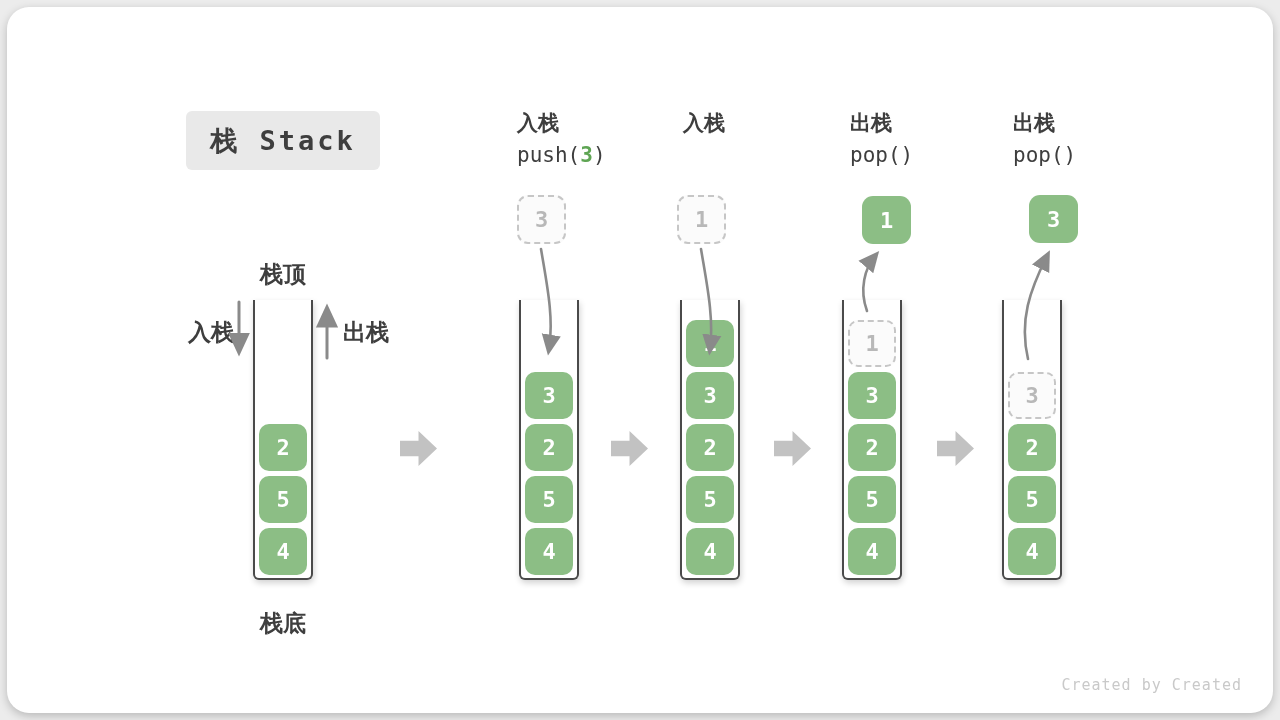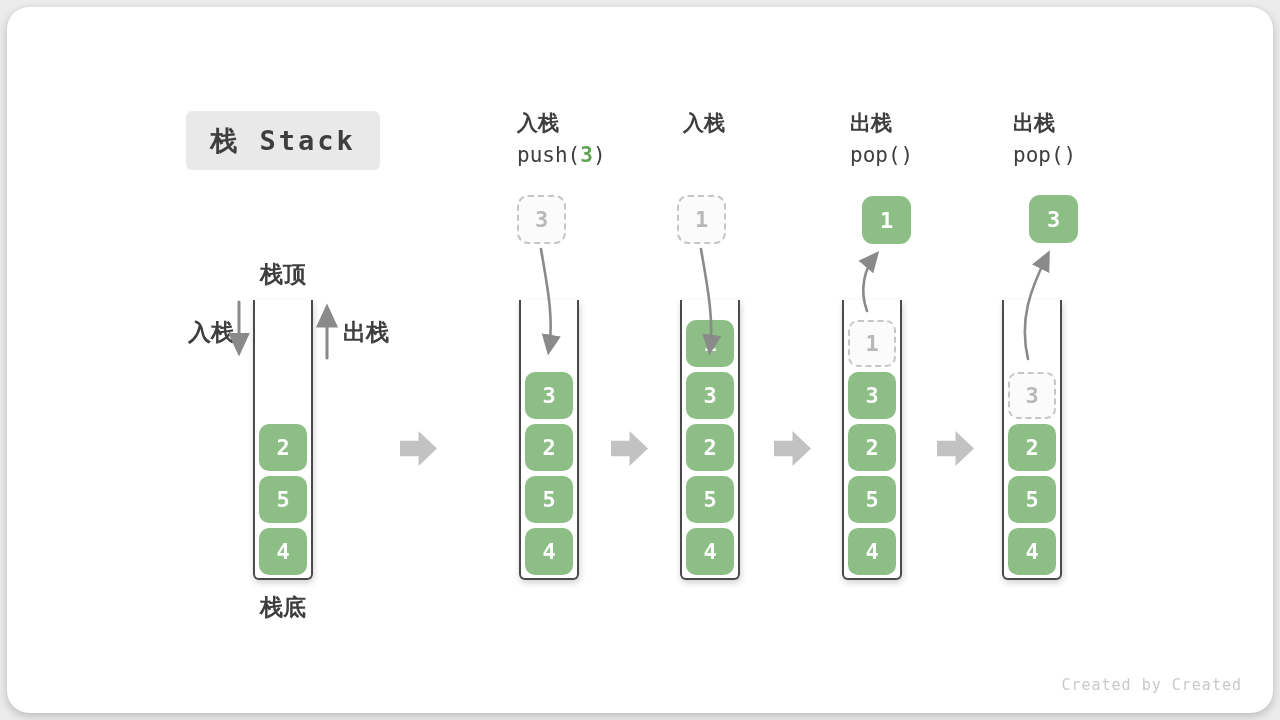--- a/index.html
+++ b/index.html
@@ -106,21 +106,21 @@
 </style>
 </head>
 <body>
 
 <div class="card">
   <div class="content">
 
     <div class="abs title-box">栈 Stack</div>
 
     <div class="abs legend center" style="left:223px; top:243px;margin-top:16px;">栈顶</div>
-    <div class="abs legend center" style="left:223px; top:592px;">栈底</div>
+    <div class="abs legend center" style="left:223px; top:608px;">栈底</div>
     <div class="abs legend" style="left:188px; top:317px;">入栈</div>
     <div class="abs legend" style="left:343px; top:317px;">出栈</div>
 
     <div id="ops">
         <div class="abs op" style="left: 517px; top: 106px;">
           <div class="op-action">入栈</div>
           <div class="op-code">push(<span class="op-arg">3</span>)</div>
         </div>
         <div class="abs op" style="left: 683px; top: 106px;">
           <div class="op-action">入栈</div>

